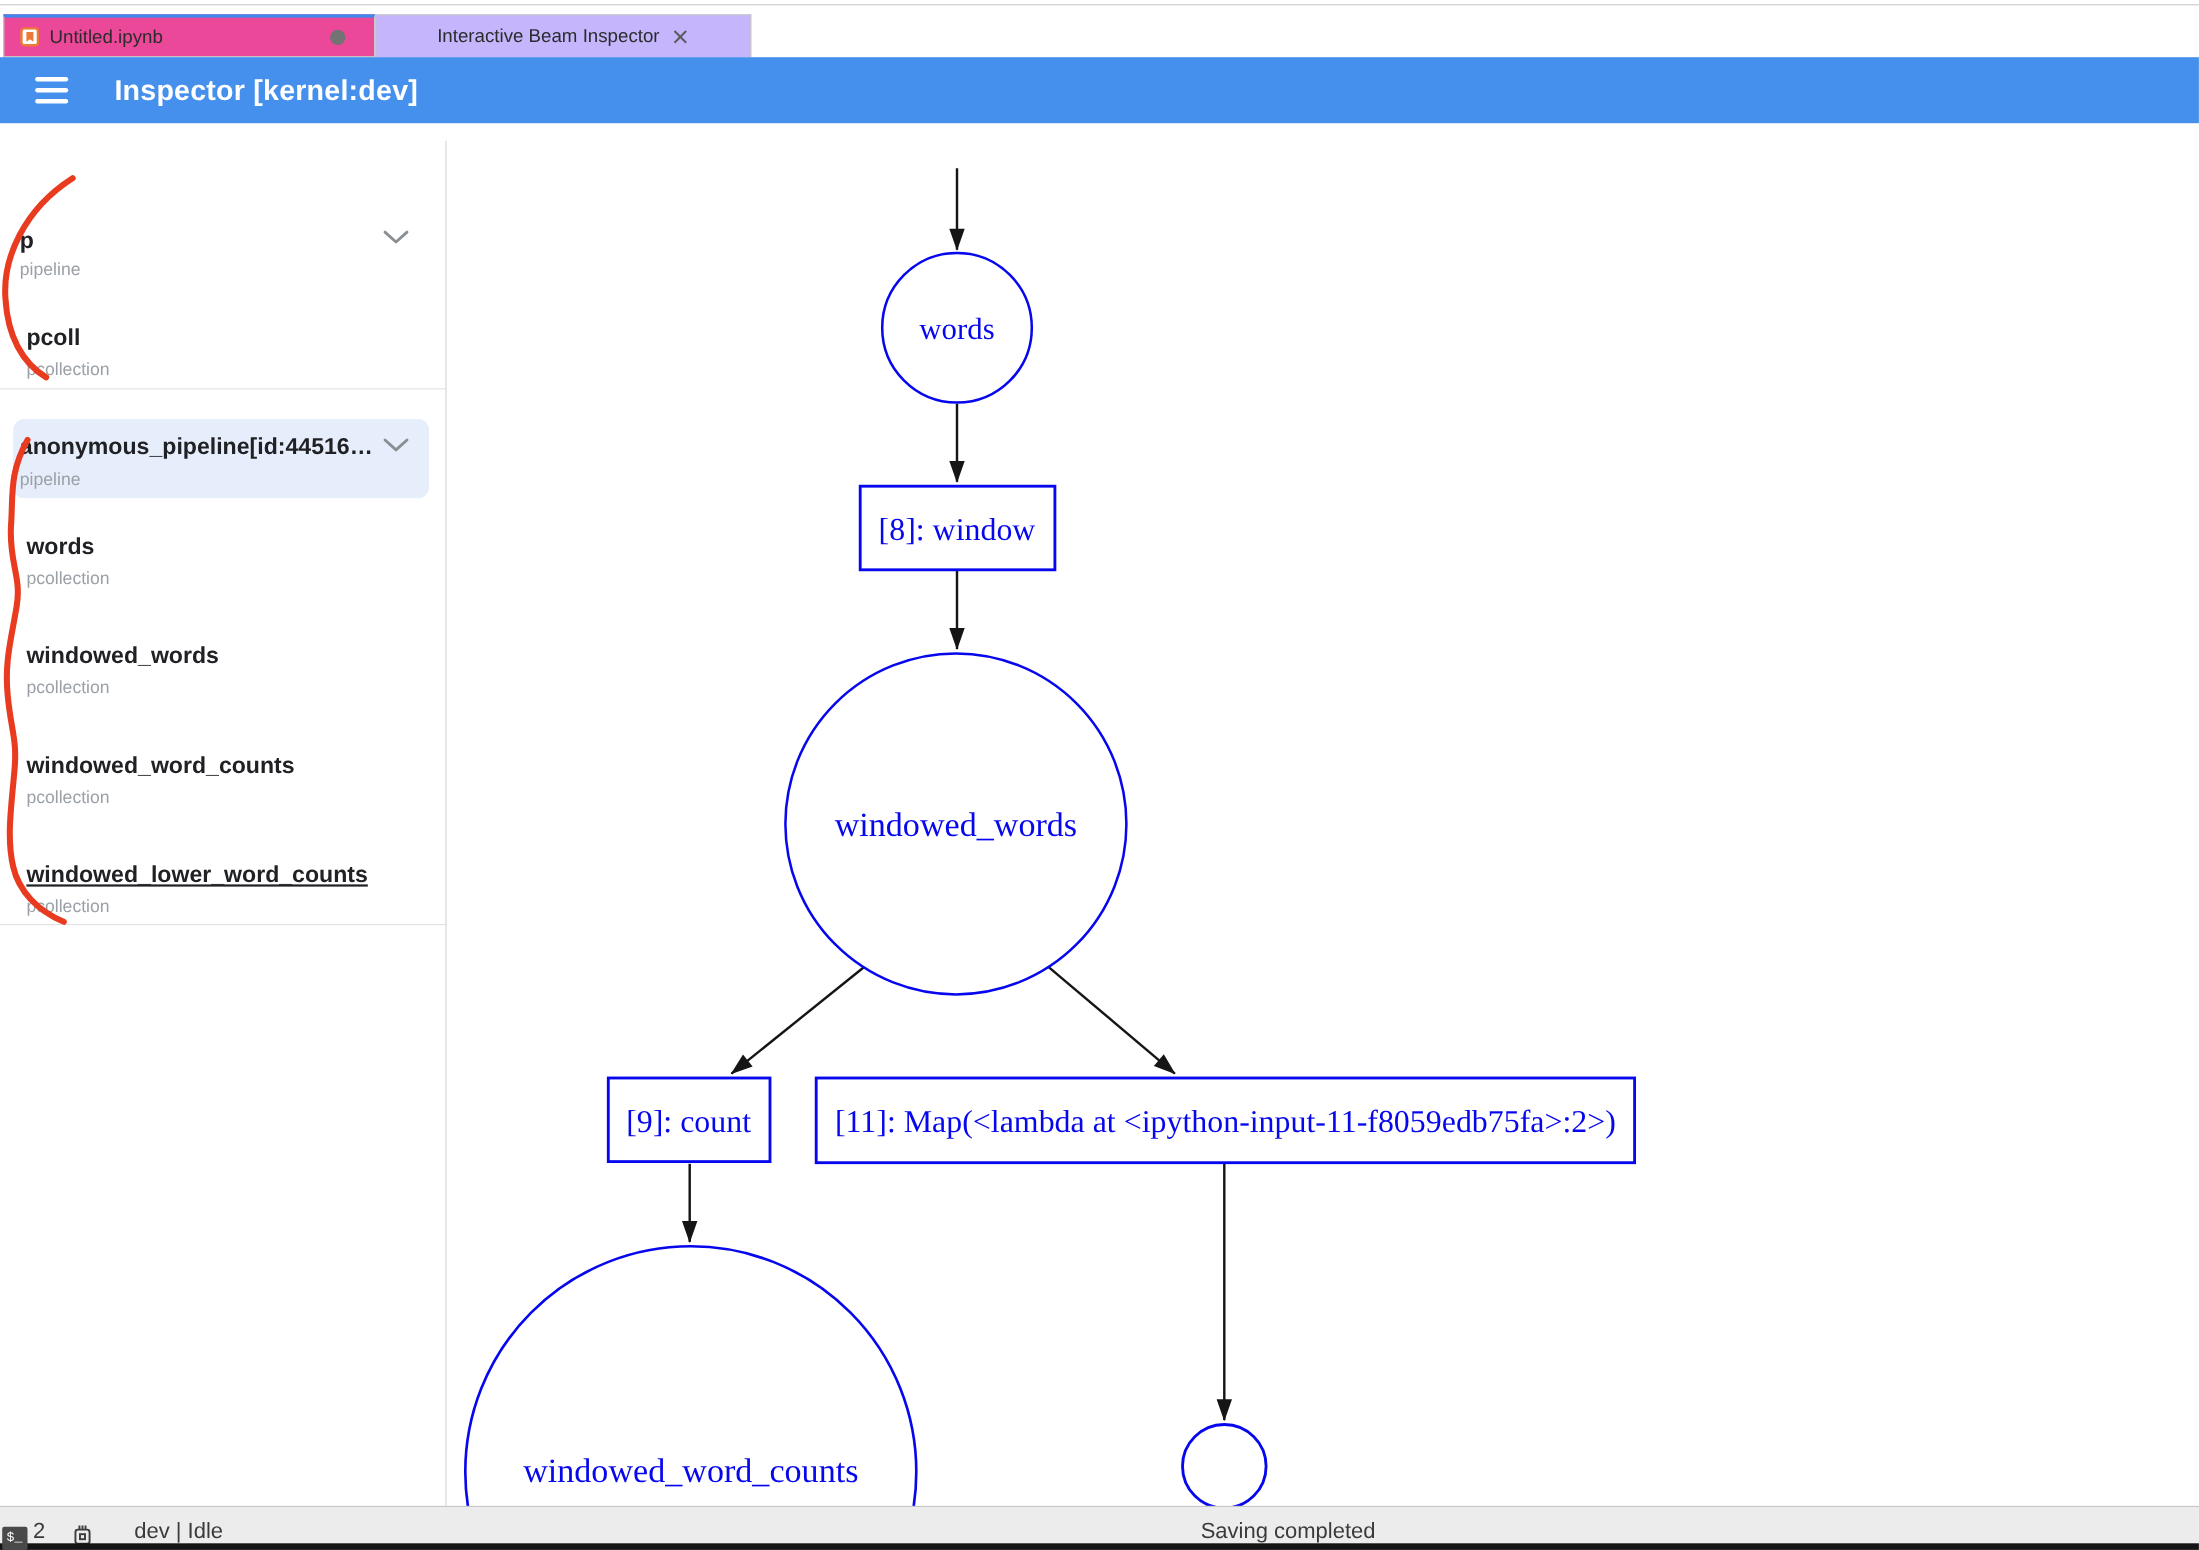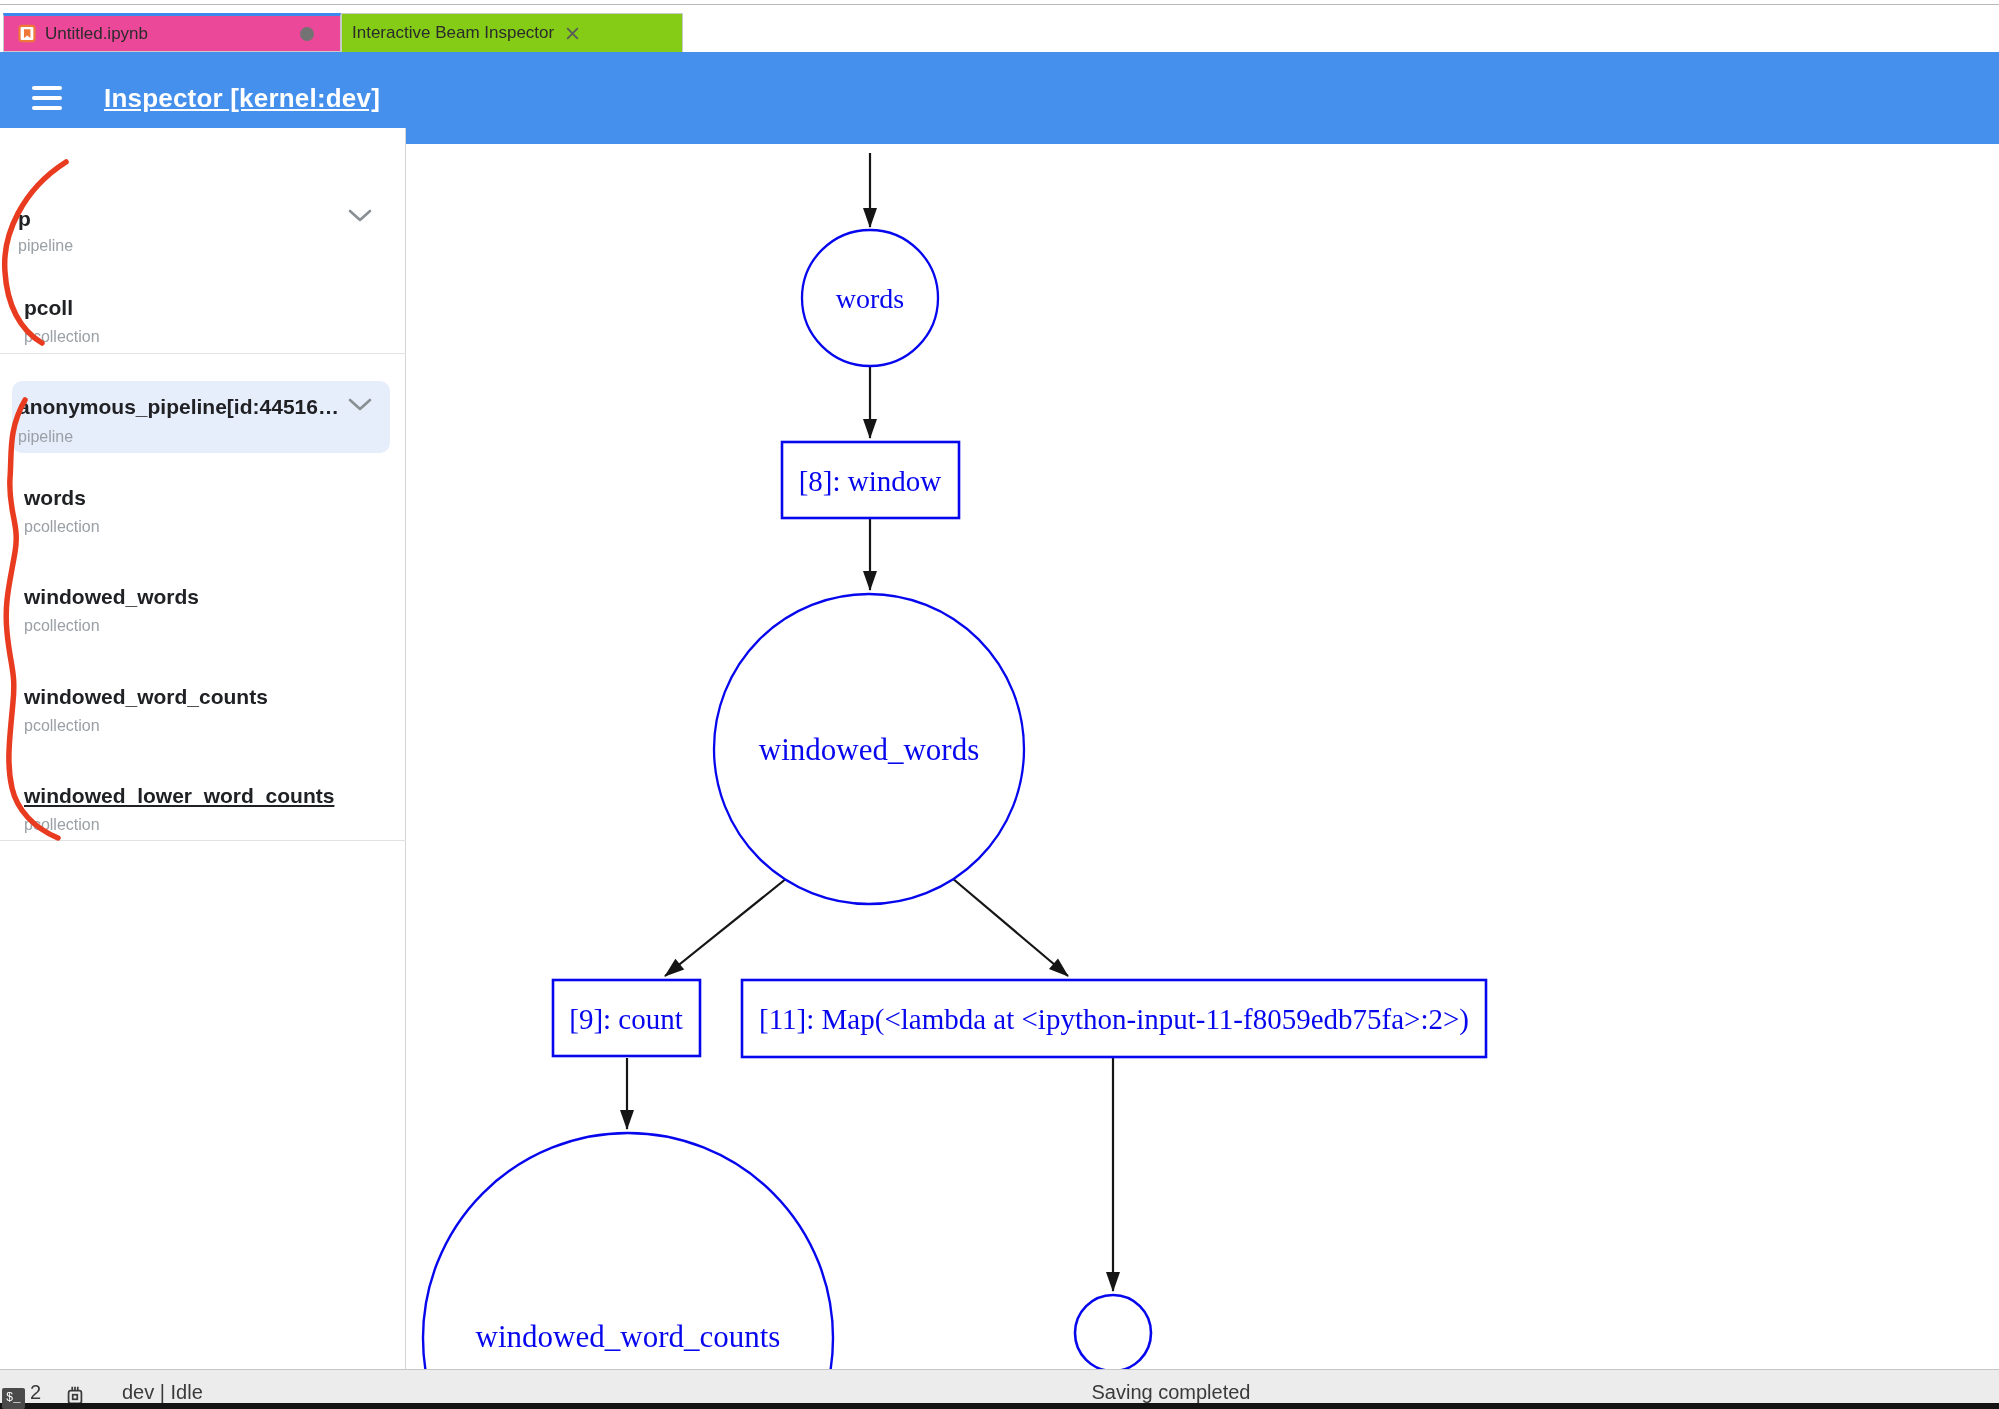--- a/index.html
+++ b/index.html
@@ -12,33 +12,33 @@
   
   .win-topline{top:4px;left:0;right:0;height:1px;background:#b9b9b9;}
   .tabbar{top:5px;left:0;right:0;height:47px;background:#ffffff;}
   .tab{box-sizing:border-box;top:8px;height:39px;display:flex;align-items:center;}
   .tab1{
     left:3px;width:338px;background:#ec4899;
     border:1px solid #c9c9c9;border-top:3px solid #3d87ed;
     padding:0 14px 0 14px;
   }
   .tab2{
-    left:341px;width:342px;background:#84cc16;
+    left:341px;width:342px;background:#c4b5fd;
     border:1px solid #c9c9c9;border-bottom:none;
-    justify-content:flex-start;padding:0 10px;
+    justify-content:center;padding:0 10px;
   }
   .tab-label{font-size:17px;color:#2b2b2b;white-space:nowrap;}
   .tab1 .tab-label{margin-left:9px;}
   .tab-spacer{flex:1;}
   .dirty-dot{width:14px;height:14px;border-radius:50%;background:#737373;margin-right:12px;}
   .close-x{margin-left:10px;display:flex;align-items:center;}
   
   .appbar{
-    top:52px;left:0;right:0;height:92px;background:#4590ec;
-    display:flex;align-items:center;color:#fff;text-decoration:underline;
+    top:52px;left:0;right:0;height:60px;background:#4590ec;
+    display:flex;align-items:center;color:#fff;
   }
   .hamburger{margin-left:32px;display:flex;flex-direction:column;gap:6px;cursor:pointer;}
   .hamburger span{display:block;width:30px;height:4px;border-radius:2px;background:#ffffff;}
   .appbar-title{margin-left:42px;font-size:26px;font-weight:bold;letter-spacing:.2px;}
   
   .sidebar{
     top:128px;left:0;width:406px;height:1241px;background:#ffffff;
     border-right:1px solid #d4d4d4;box-sizing:border-box;
   }
   .sb-label{position:absolute;font-size:21px;font-weight:bold;color:#202124;white-space:nowrap;}

